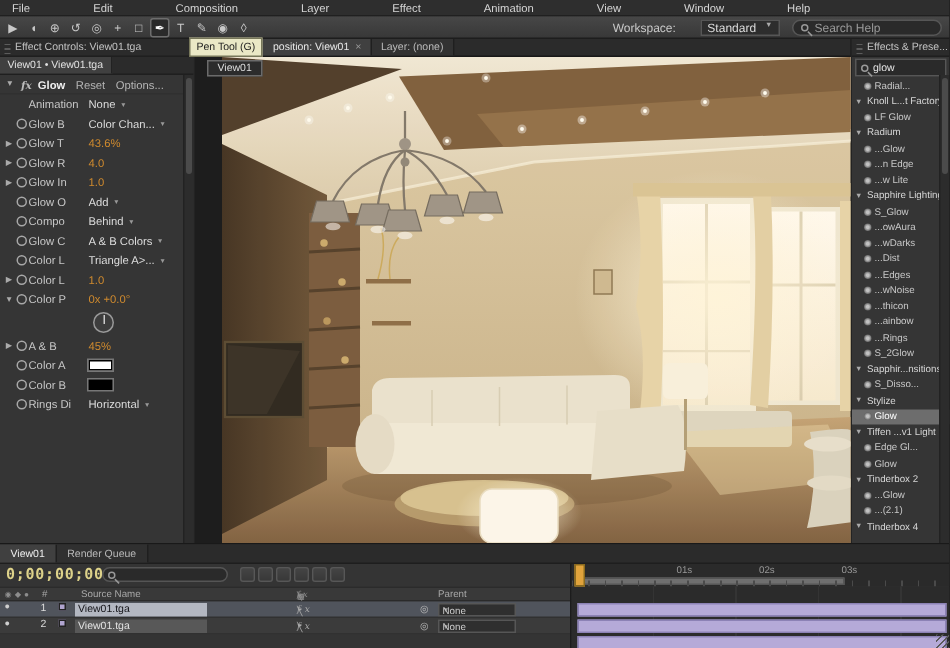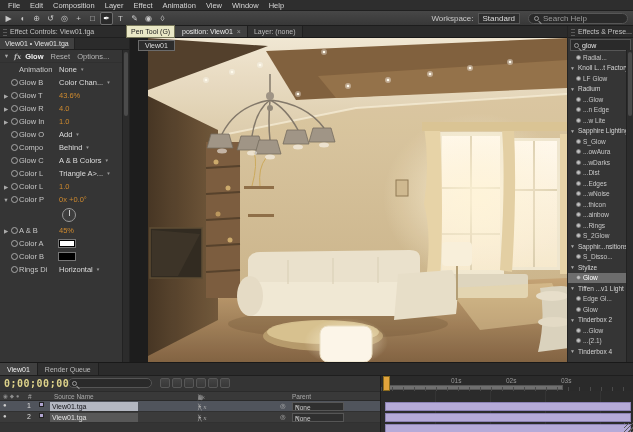--- a/index.html
+++ b/index.html
@@ -1,30 +1,30 @@
 <!DOCTYPE html>
 <html><head>
 <meta charset="utf-8">
 <style>
 *{margin:0;padding:0;box-sizing:border-box}
 body{background:#1a1a1a;font-family:"Liberation Sans",sans-serif;}
 .app{position:relative;width:633px;height:432px;background:#3a3a3a;color:#ccc;font-size:8px;overflow:hidden;}
 
 
-.menubar{height:11px;background:#2e2e2e;border-bottom:1px solid #202020;display:flex;align-items:center;padding-left:3px;font-size:7.5px;}
+.menubar{height:11px;background:#2e2e2e;border-bottom:1px solid #202020;display:flex;align-items:center;padding-left:3px;font-size:7.5px;gap:32px;}
 .m-item{padding:0 5px;color:#d5d5d5;white-space:nowrap;}
 
 
 .toolbar{position:absolute;top:11px;left:0;right:0;height:15px;background:linear-gradient(#474747,#383838);border-bottom:1px solid #1d1d1d;display:flex;align-items:center;}
 .tools{display:flex;align-items:center;gap:1px;padding-left:2px;}
 .tool{width:13px;height:13px;display:flex;align-items:center;justify-content:center;font-size:8px;color:#c8c8c8;border-radius:2px;}
 .tool.active{background:#2a2a2a;border:1px solid #6e6e6e;color:#fff;}
 .tb-right{margin-left:auto;display:flex;align-items:center;gap:8px;padding-right:5px;}
-.workspace{display:flex;gap:4px;align-items:center;color:#c9c9c9;}
-.ws-value{background:#2d2d2d;border:1px solid #565656;padding:0 4px;height:11px;display:flex;gap:6px;align-items:flex-start;color:#ddd;flex-direction:column;}
+.workspace{display:flex;gap:16px;align-items:center;color:#c9c9c9;}
+.ws-value{background:#2d2d2d;border:1px solid #565656;padding:0 4px;height:11px;display:flex;gap:6px;align-items:flex-start;color:#ddd;}
 .tri{font-size:5px;color:#aaa;}
 .searchbox{width:100px;height:11px;background:#2a2a2a;border:1px solid #565656;border-radius:6px;display:flex;align-items:center;gap:4px;padding:0 5px;color:#9a9a9a;}
 .mag{width:5px;height:5px;border:1px solid #999;border-radius:50%;position:relative;flex:none;}
 .mag::after{content:"";position:absolute;width:4px;height:1px;background:#999;transform:rotate(45deg);left:3px;top:5px;}
 
 
 .main{position:absolute;top:26px;left:0;right:0;height:336px;display:flex;}
 .panel{position:relative;background:#353535;border-right:1px solid #232323;overflow:hidden;}
 .panel.ec{width:130px;}
 .panel.comp{width:438px;background:#1d1d1d;}

